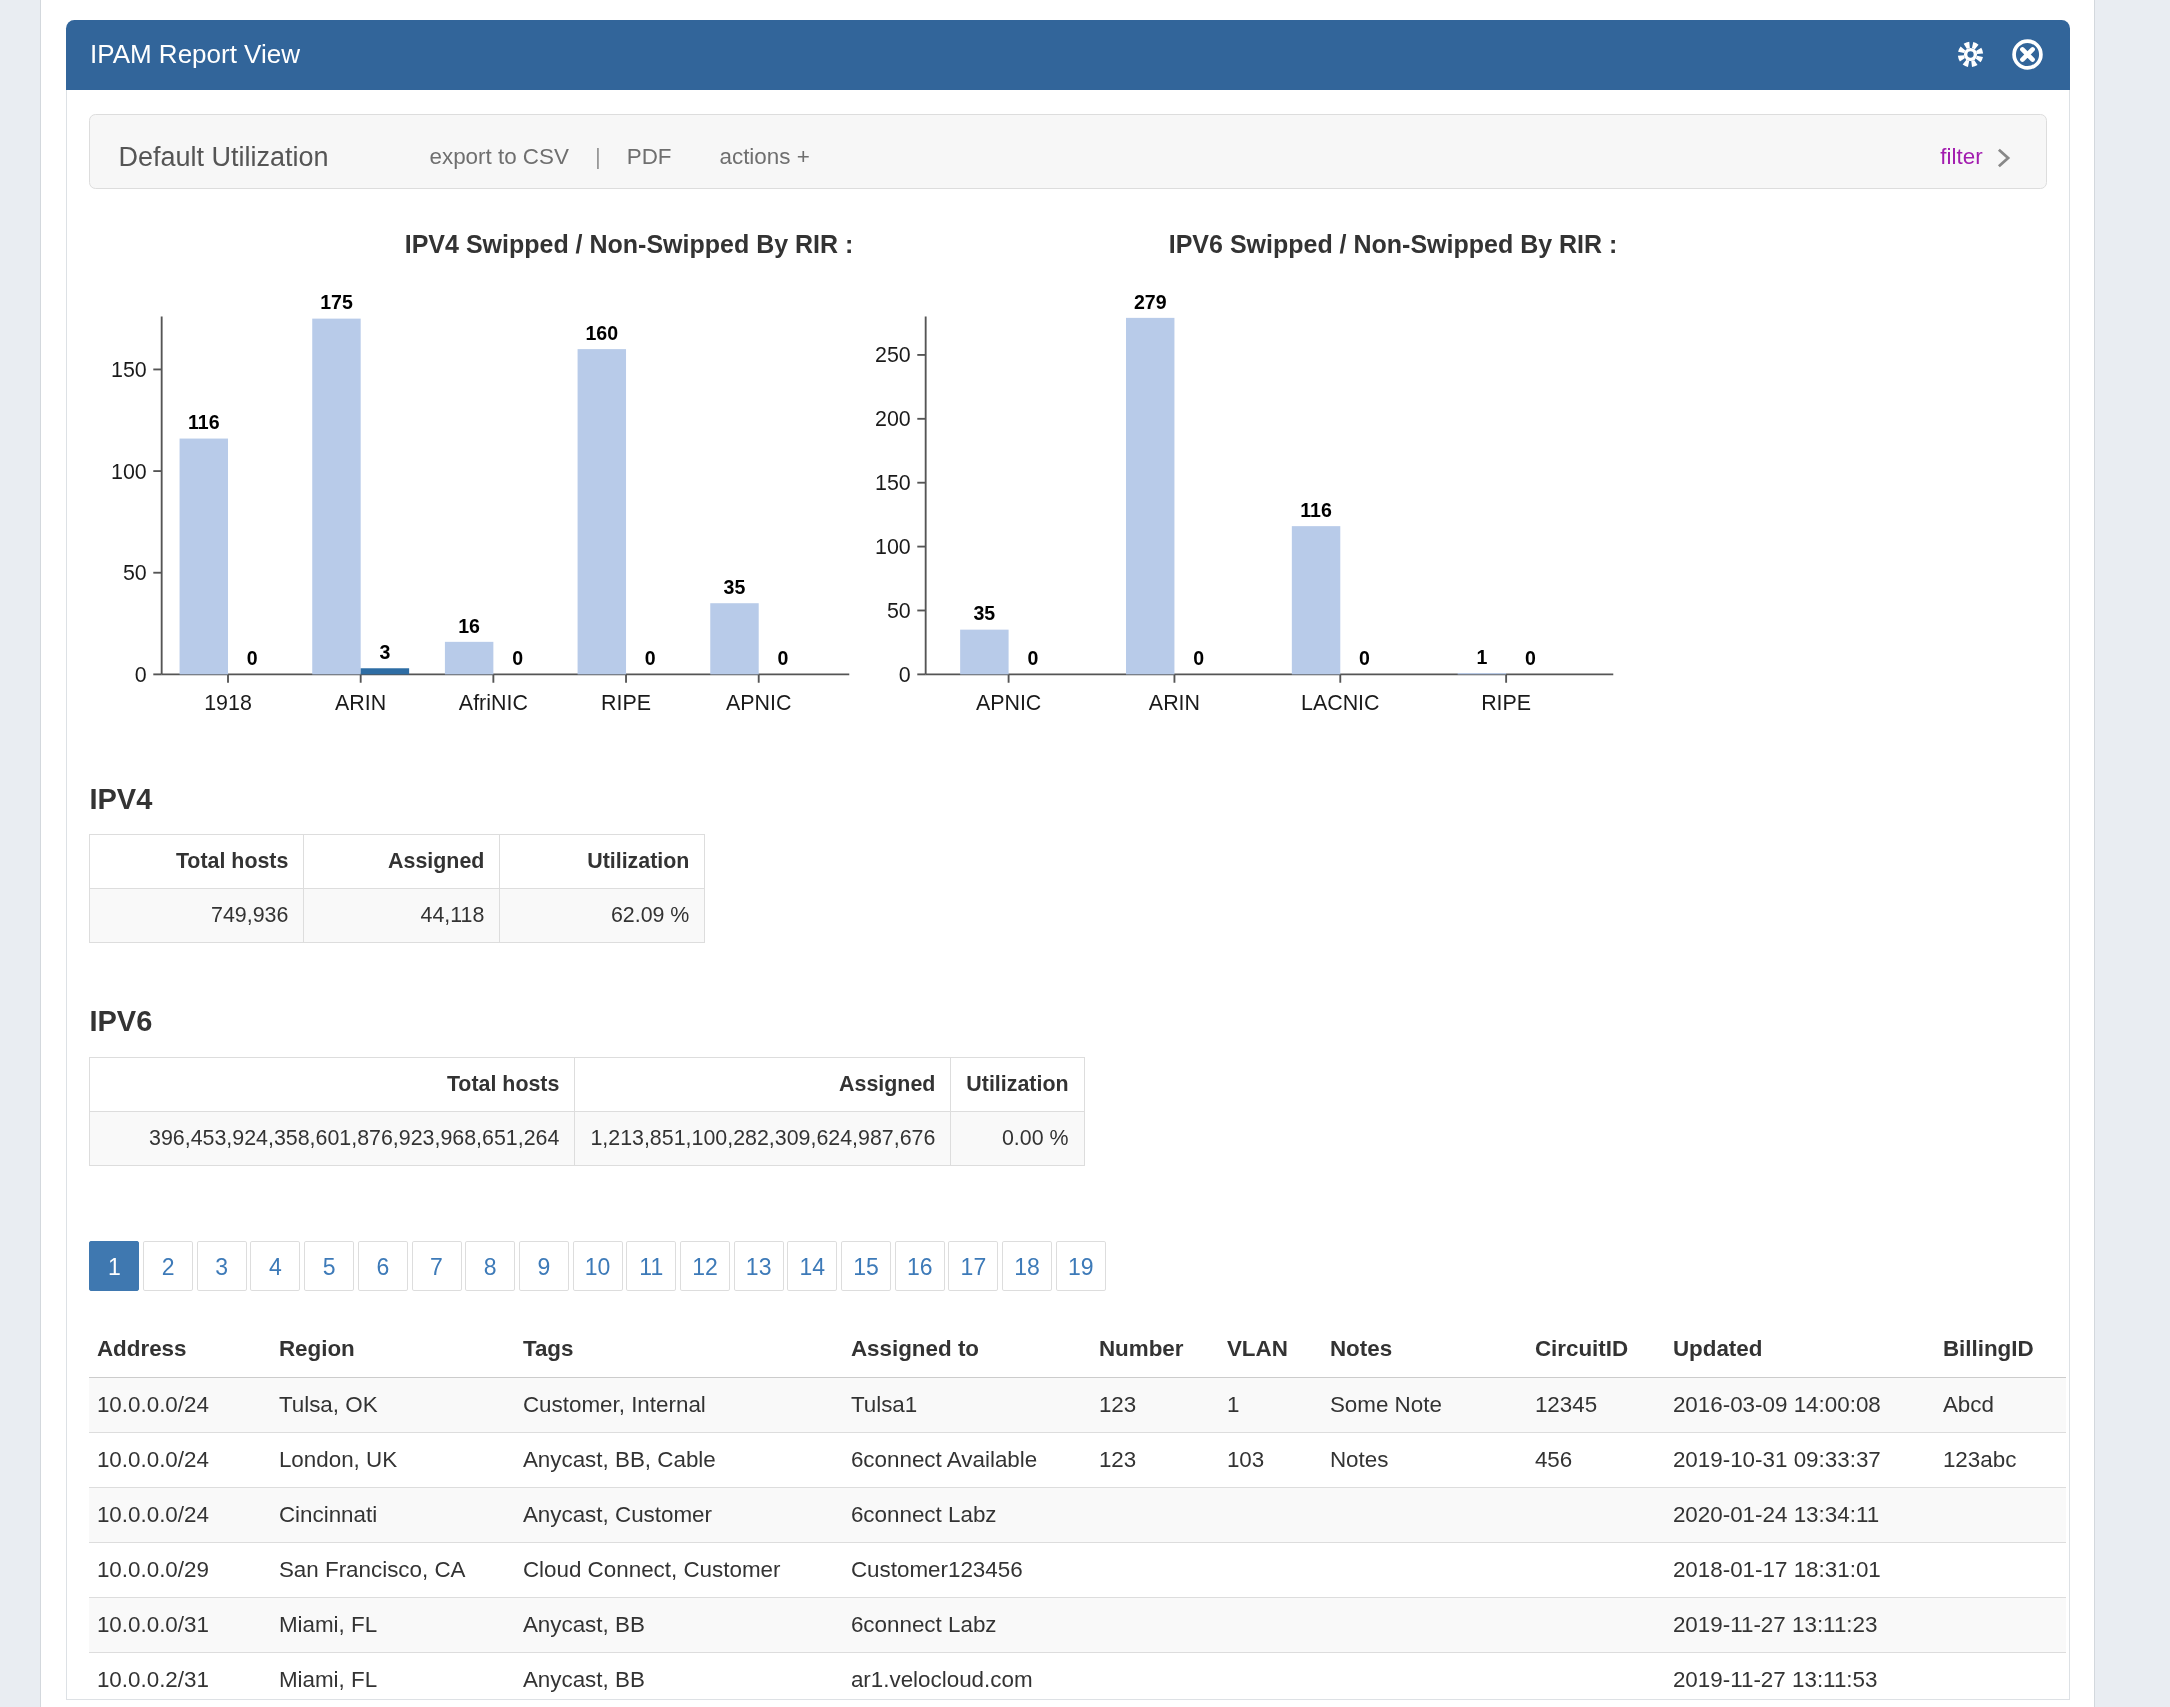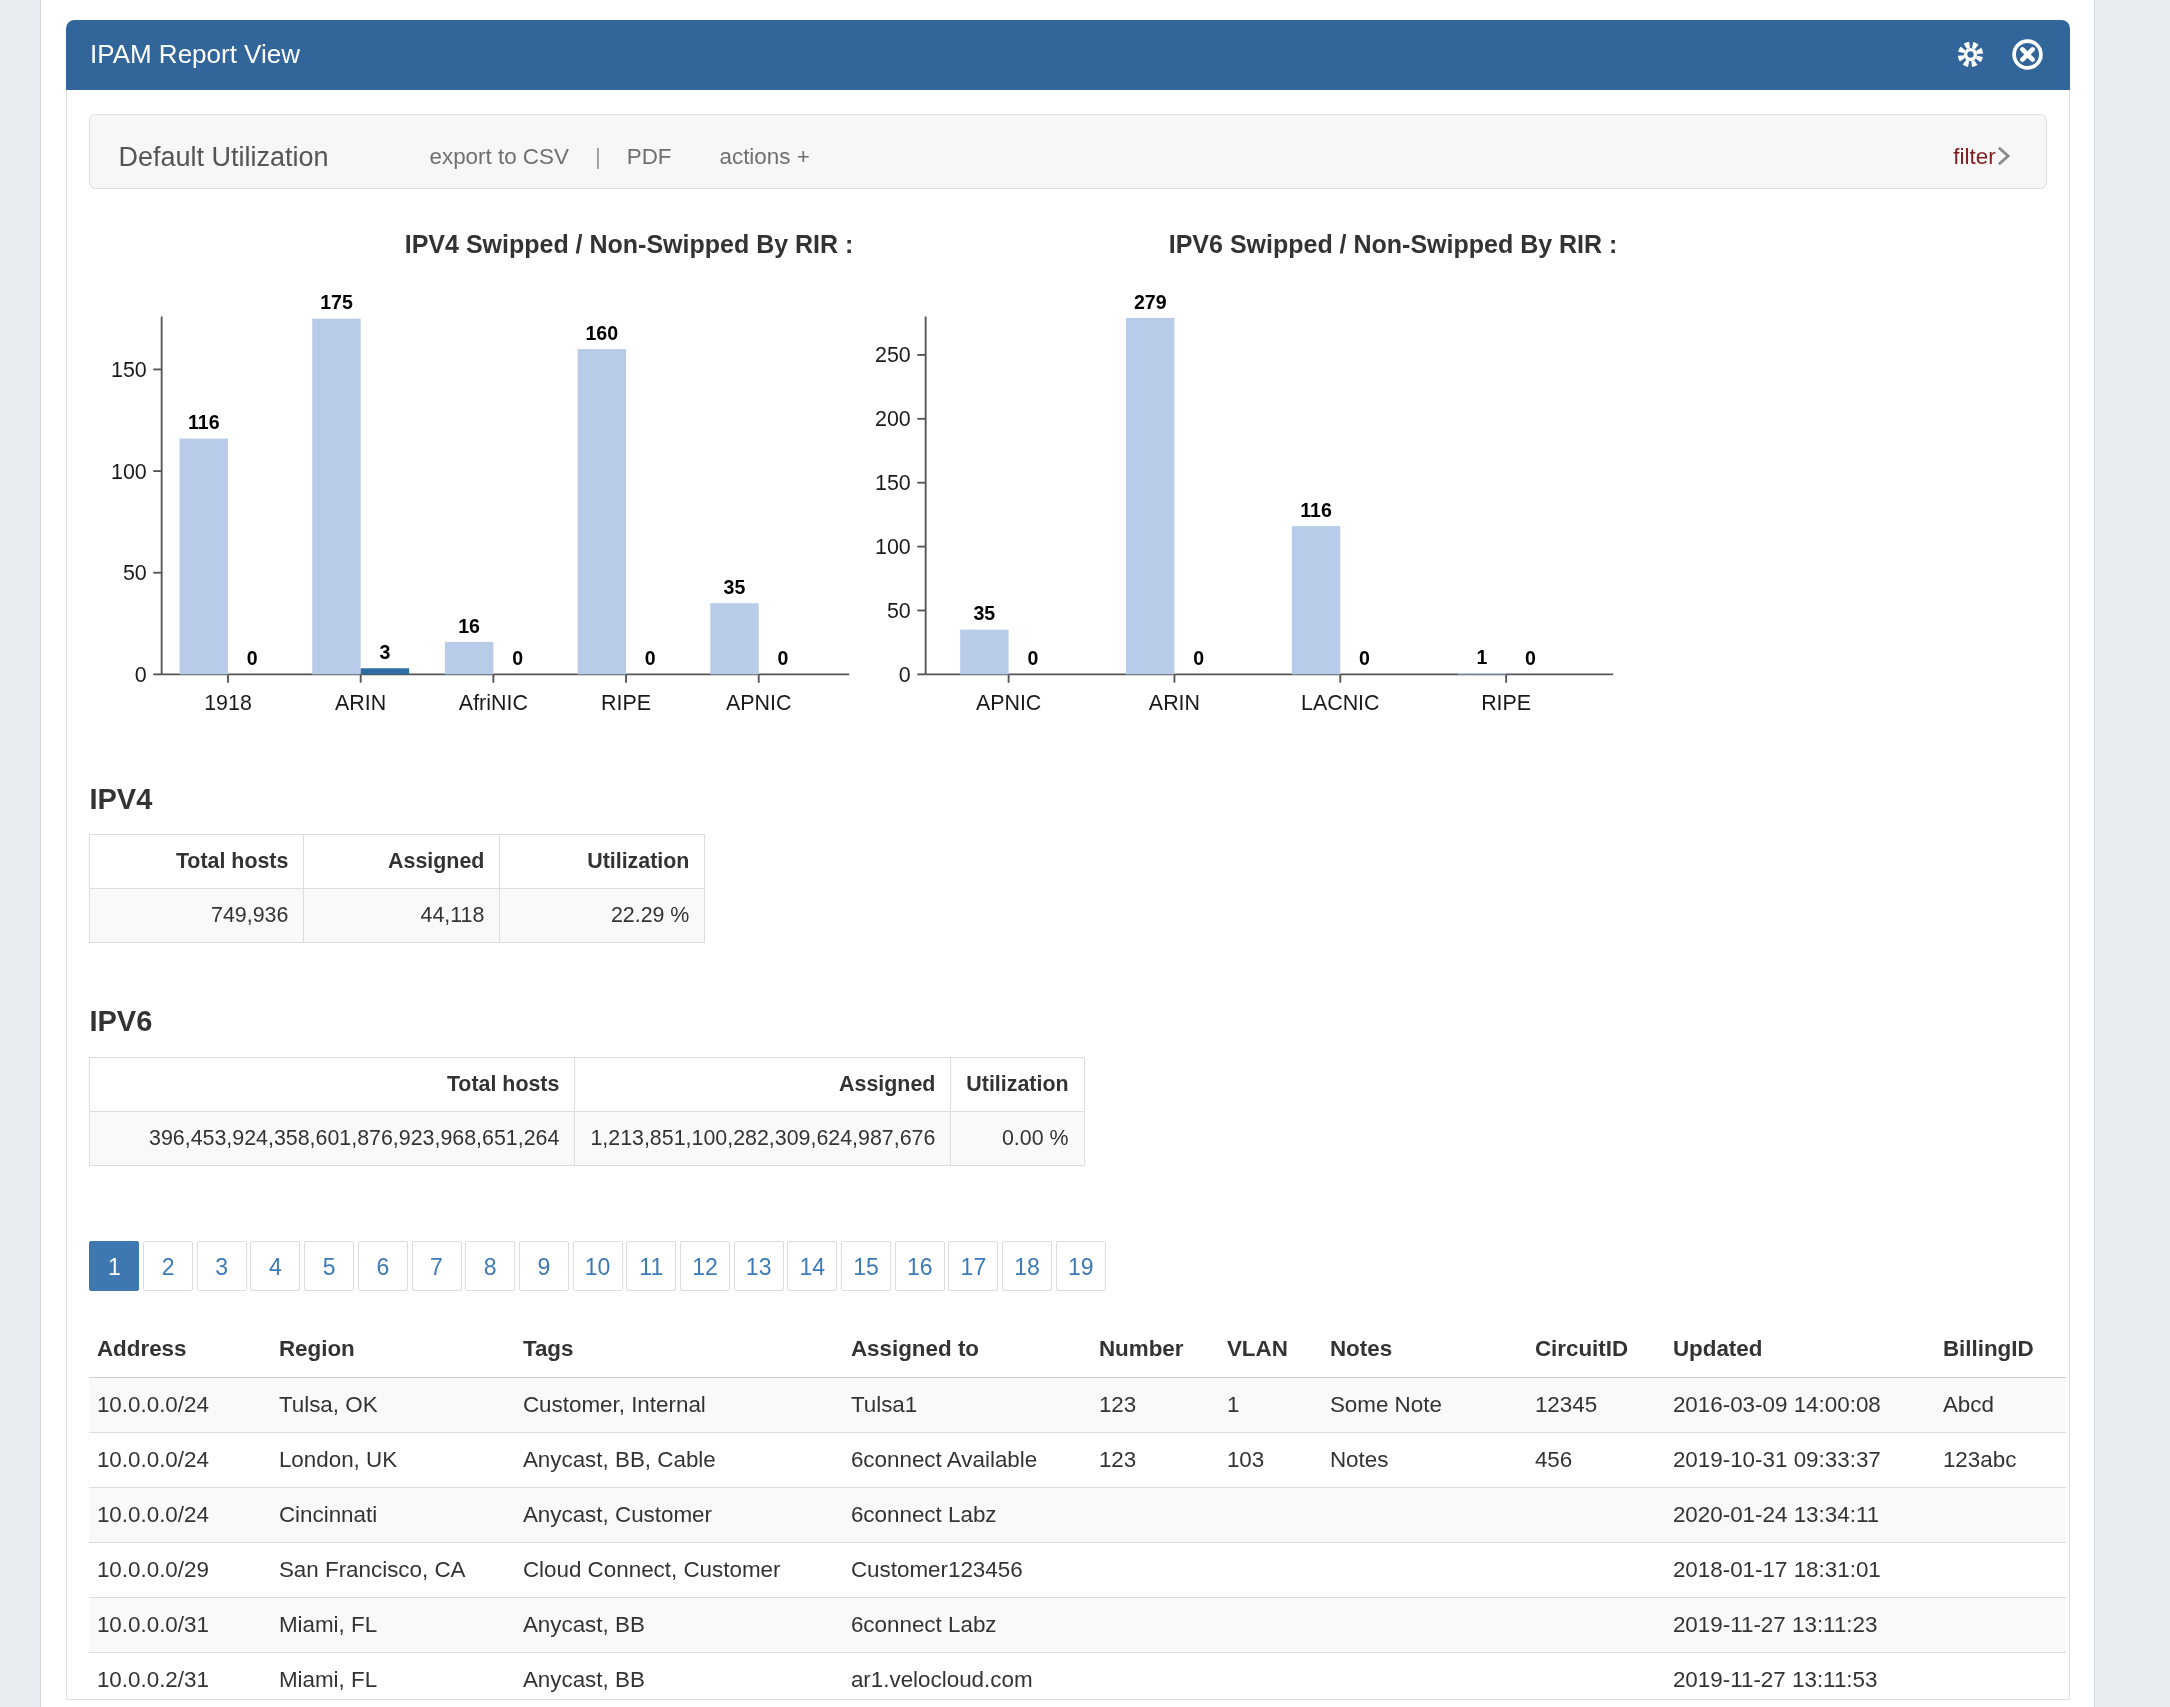--- a/index.html
+++ b/index.html
@@ -28,21 +28,21 @@
   
   .toolbar{
     height:75px;background:#f7f7f7;border:0.9px solid #dddddd;border-radius:6.5px;
     display:flex;align-items:center;padding:12px 35px 0 28px;box-sizing:border-box;
     font-size:22.4px;color:#777;
   }
   .toolbar-title{font-size:27px;color:#555;margin-right:101px;}
   .tb-link{color:#6f6f6f;cursor:pointer;}
   .tb-sep{margin:0 26px;color:#999;}
   .tb-actions{margin-left:48px;}
-  .tb-filter{margin-left:auto;display:flex;align-items:flex-start;color:#7f1d1d;cursor:pointer;}
+  .tb-filter{margin-left:auto;display:flex;align-items:flex-end;gap:13px;color:#a21caf;cursor:pointer;}
   
   .charts-row{display:flex;margin-top:41px;}
   .chart-block{width:764px;}
   .chart-title{text-align:right;font-size:25px;font-weight:bold;color:#333;margin:0 0 24px 0;}
   svg.chart{display:block;width:764px;height:438px;}
   svg.chart text.tick{font-size:23px;fill:#1a1a1a;}
   svg.chart text.val{font-size:21px;font-weight:bold;fill:#000;}
   
   .section-heading{font-size:29px;font-weight:bold;color:#333;margin:62px 0 18.6px 0;}
   table.summary{border-collapse:collapse;table-layout:fixed;font-size:21.4px;color:#333;}
@@ -204,21 +204,21 @@
             <tr>
               <th>Total hosts</th>
               <th>Assigned</th>
               <th>Utilization</th>
             </tr>
           </thead>
           <tbody>
             <tr>
               <td>749,936</td>
               <td>44,118</td>
-              <td>22.29 %</td>
+              <td>62.09 %</td>
             </tr>
           </tbody>
         </table>
 
       <div class="section-heading">IPV6</div>
       <table class="summary">
         <colgroup>
             <col style="width:485px">
             <col style="width:373px">
             <col style="width:131px">

